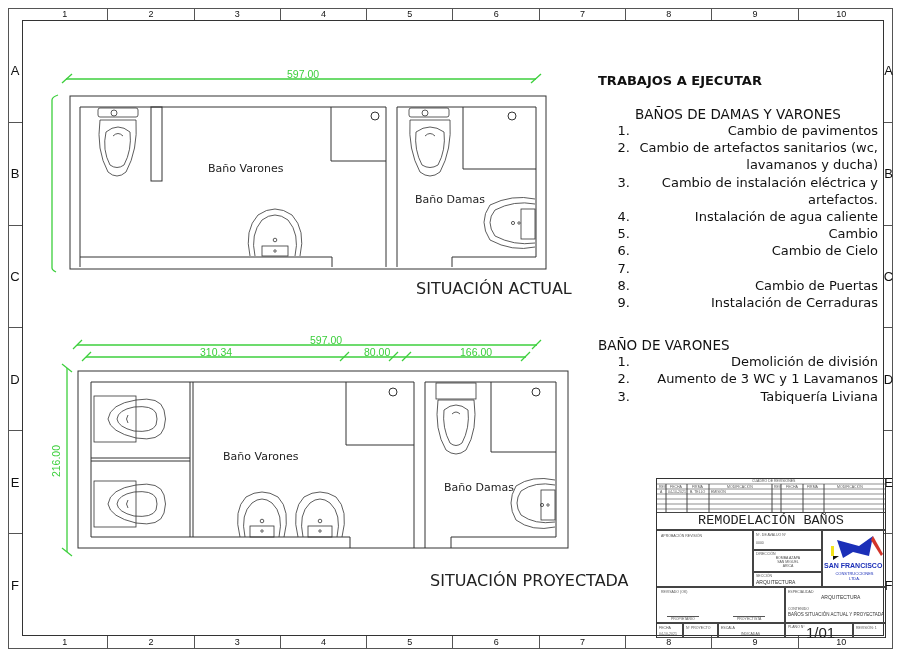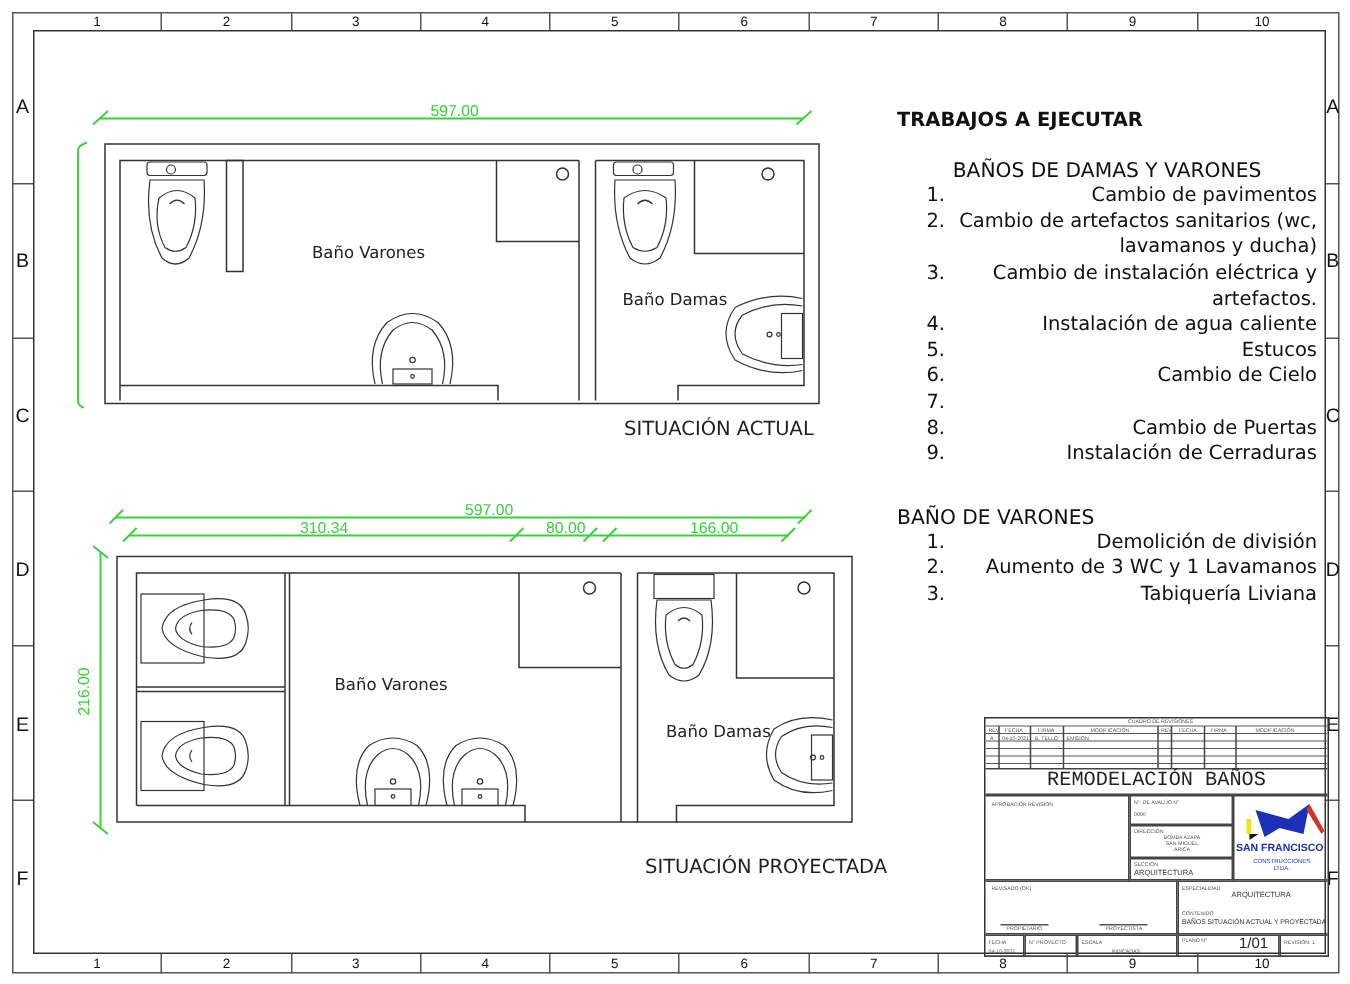--- a/index.html
+++ b/index.html
@@ -8,21 +8,21 @@
   .frame-outer{left:8px;top:8px;width:885px;height:641px;border:1px solid #555;box-sizing:border-box;}
   .frame-inner{left:22px;top:20px;width:862px;height:616px;border:1.5px solid #333;box-sizing:border-box;}
   .notes{font-family:"DejaVu Sans",sans-serif;color:#111;}
   .notes .title{font-weight:bold;font-size:13px;}
   .notes .section{font-size:13.5px;}
   .notes ol{margin:0;padding:0;list-style:none;}
   .notes li{font-size:13px;line-height:17.2px;display:flex;}
   .notes li .num{width:40px;text-align:right;padding-right:8px;box-sizing:border-box;padding-left:0;}
   .notes li .txt{flex:1;text-align:right;}
   .room-label{font-size:11px;font-family:"DejaVu Sans",sans-serif;color:#222;}
-  .caption{font-size:13px;color:#222;font-family:"DejaVu Sans",sans-serif;}
+  .caption{font-size:16px;color:#222;font-family:"DejaVu Sans",sans-serif;}
   .dim{font-size:10.5px;color:#3ccf3c;font-family:"Liberation Sans",sans-serif;}
   .tb{left:656px;top:478px;width:230px;height:160px;border:1px solid #333;box-sizing:border-box;font-family:"Liberation Sans",sans-serif;}
   .tb .cell{position:absolute;border:1px solid #444;box-sizing:border-box;}
   .tb .tiny{font-size:3.5px;color:#555;position:absolute;white-space:nowrap;}
   .tb .small{font-size:5px;color:#333;position:absolute;white-space:nowrap;}
   .tb .big{font-size:13px;color:#222;position:absolute;white-space:nowrap;}
 </style>
 </head>
 <body>
 
@@ -239,21 +239,21 @@
     <li>
         <span class="num">3.</span>
         <span class="txt">Cambio de instalación eléctrica y artefactos.</span>
       </li>
     <li>
         <span class="num">4.</span>
         <span class="txt">Instalación de agua caliente</span>
       </li>
     <li>
         <span class="num">5.</span>
-        <span class="txt">Estucos</span>
+        <span class="txt">Cambio</span>
       </li>
     <li>
         <span class="num">6.</span>
         <span class="txt">Cambio de Cielo</span>
       </li>
     <li>
         <span class="num">7.</span>
       </li>
     <li>
         <span class="num">8.</span>
@@ -372,18 +372,18 @@
   </div>
   <div class="cell" style="left:26px;top:144px;width:35px;height:15px;">
     <div class="tiny" style="left:2px;top:2px;">N° PROYECTO</div>
   </div>
   <div class="cell" style="left:61px;top:144px;width:67px;height:15px;">
     <div class="tiny" style="left:2px;top:2px;">ESCALA</div>
     <div class="tiny" style="left:22px;top:8px;">INDICADAS</div>
   </div>
   <div class="cell" style="left:128px;top:144px;width:68px;height:15px;">
     <div class="tiny" style="left:2px;top:1px;">PLANO N°</div>
-    <div class="big" style="left:40px;top:0px;font-size:10px;">1/01</div>
+    <div class="big" style="left:20px;top:0px;font-size:15px;">1/01</div>
   </div>
   <div class="cell" style="left:196px;top:144px;width:32px;height:15px;border-right:none;">
     <div class="tiny" style="left:2px;top:2px;">REVISIÓN: 1</div>
   </div>
 </div>
 
 </body></html>

